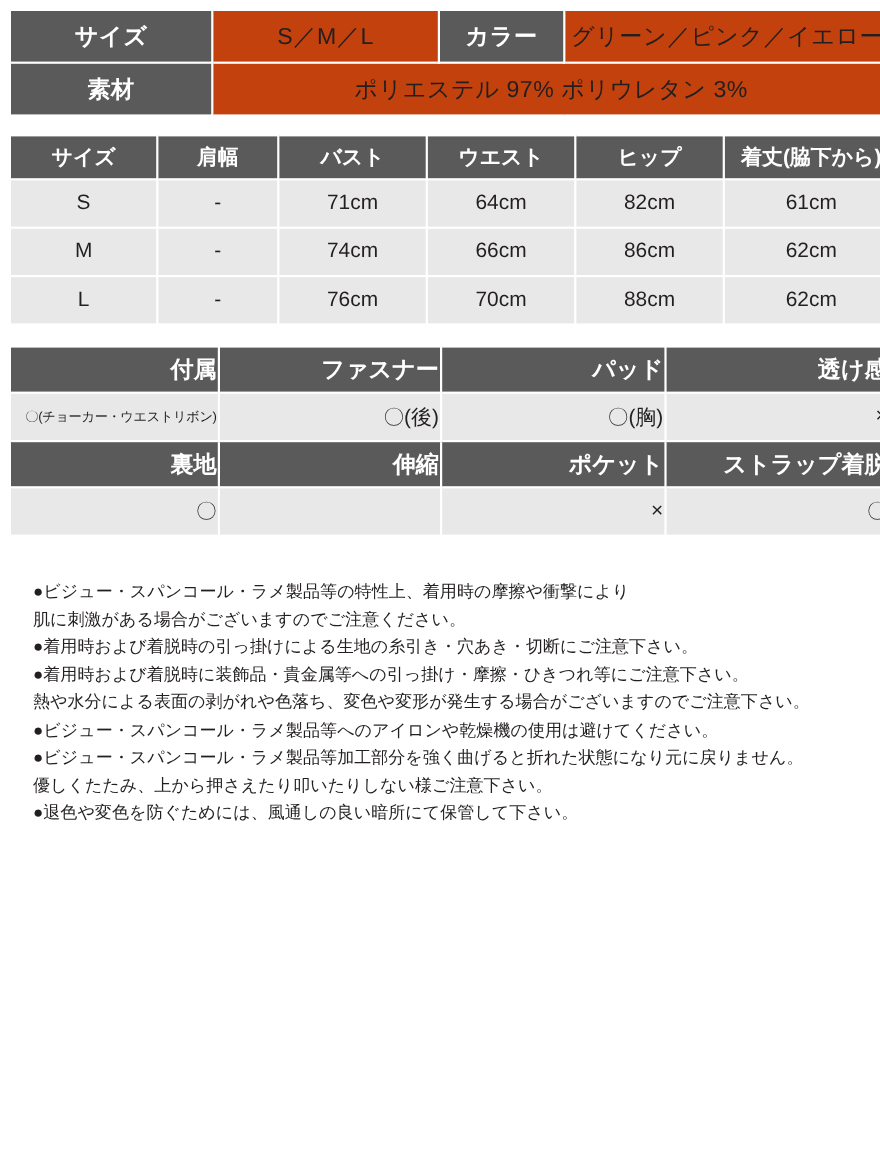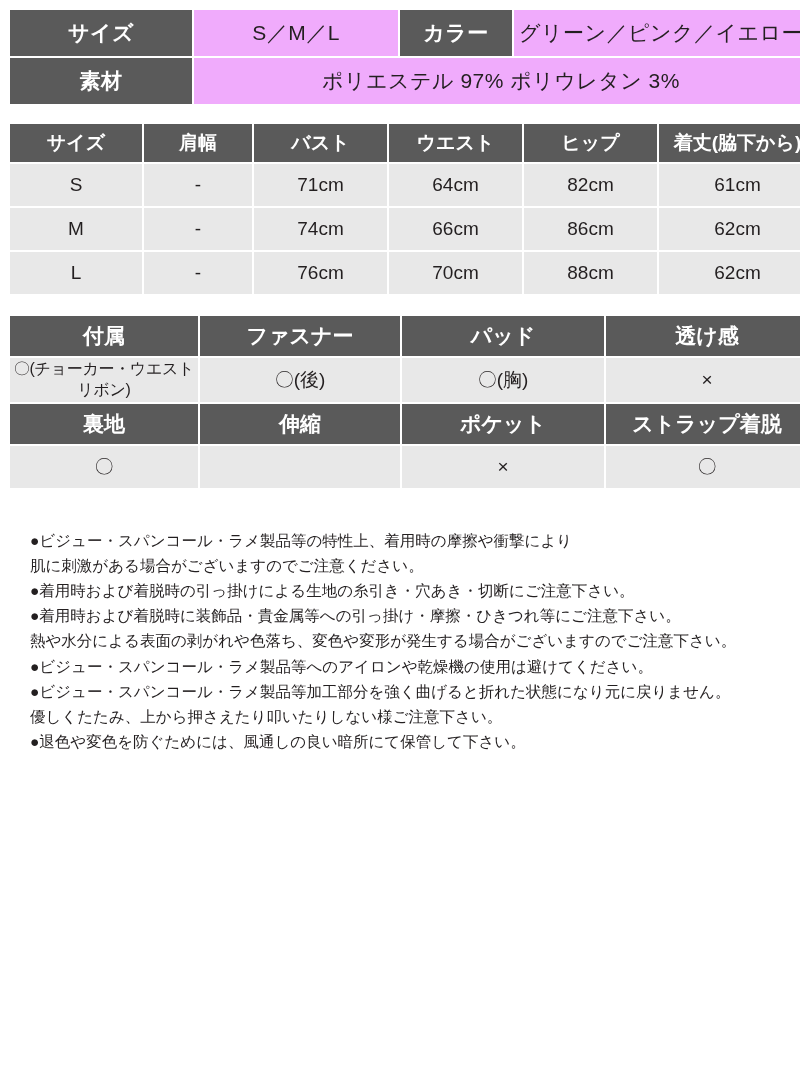--- a/index.html
+++ b/index.html
@@ -36,21 +36,21 @@
     vertical-align: middle;
     font-size: 21px;
     letter-spacing: 0.5px;
   }
   .cell-dark {
     background: #5a5a5a;
     color: #ffffff;
     font-weight: bold;
   }
   .cell-light {
-    background: #f0abfc;
+    background: #c2410c;
     color: #231f20;
   }
 
   
   .size-table {
     margin-top: 16px;
   }
   .size-table td {
     border: 2px solid #ffffff;
     height: 40px;
@@ -69,39 +69,39 @@
     background: #e8e8e8;
     color: #231f20;
   }
 
   
   .attr-table {
     margin-top: 18px;
   }
   .attr-table td {
     border: 2px solid #ffffff;
-    text-align: center;
+    text-align: right;
     vertical-align: middle;
     margin-left: 25px;
   }
   .attr-table .hdr {
     background: #5a5a5a;
     color: #ffffff;
     font-weight: bold;
     font-size: 21px;
     height: 38px;
   }
   .attr-table .val {
     background: #e8e8e8;
     color: #231f20;
     font-size: 19px;
     height: 40px;
   }
   .attr-table .val.small {
-    font-size: 16px;
+    font-size: 12px;
     letter-spacing: -0.3px;
   }
 
   
   .notes {
     margin-top: 38px;
     padding-left: 22px;
     font-size: 15.5px;
     line-height: 1.62;
     color: #231f20;

